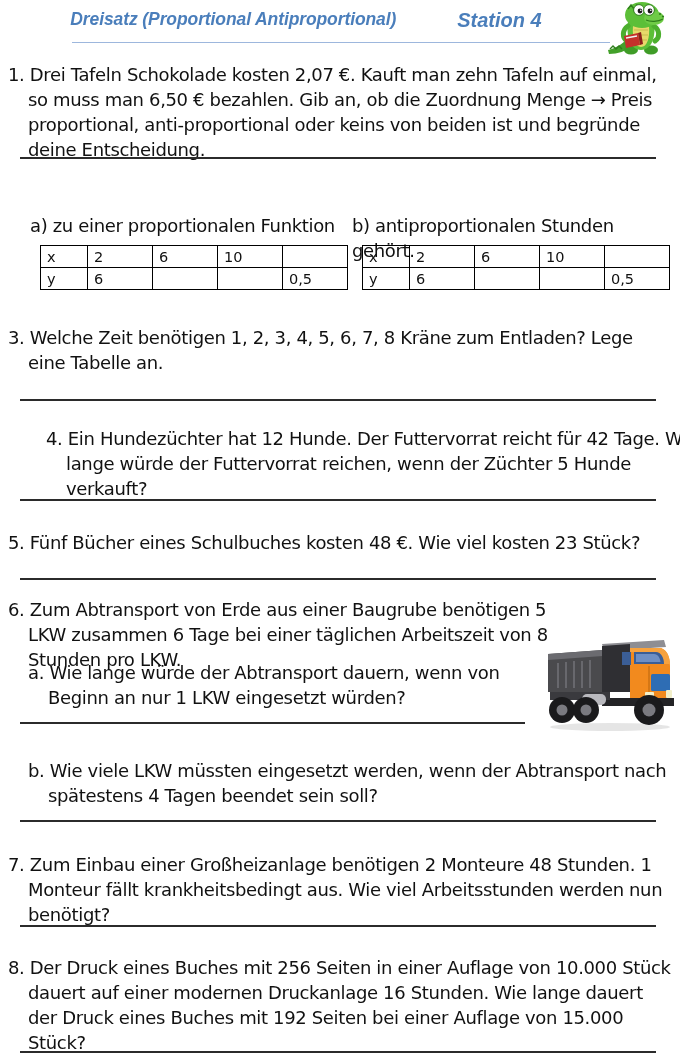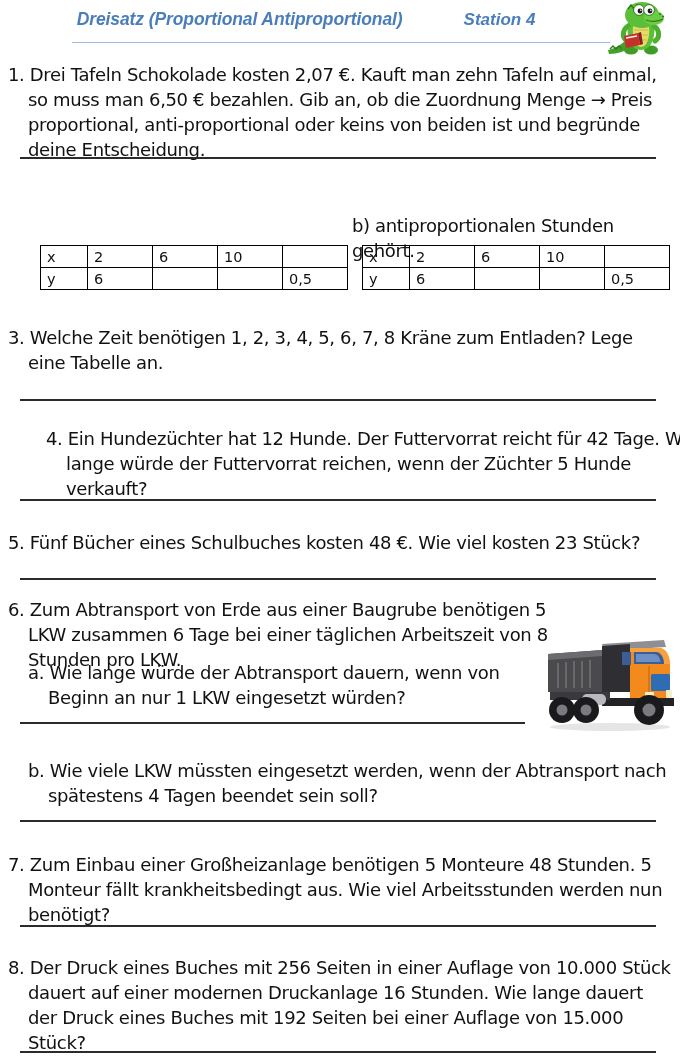--- a/index.html
+++ b/index.html
@@ -26,38 +26,38 @@
   .header {
     position: relative;
     height: 54px;
   }
   .header-title-row {
     position: absolute;
     left: 0;
     top: 9px;
     width: 612px;
     display: flex;
-    align-items: center;
+    align-items: flex-start;
     justify-content: center;
     gap: 15px;
   }
   .header-title {
     font-family: "Liberation Sans", sans-serif;
     font-weight: bold;
     font-style: italic;
     font-size: 17.5px;
     color: #4a7ebb;
     letter-spacing: -0.1px;
     white-space: nowrap;
   }
   .header-station {
     font-family: "Liberation Sans", sans-serif;
     font-weight: bold;
     font-style: italic;
-    font-size: 17px;
+    font-size: 20px;
     color: #4a7ebb;
     white-space: nowrap;
     margin-left: 46px;
   }
   .header-rule {
     position: absolute;
     left: 72px;
     top: 42px;
     width: 538px;
     height: 1px;
@@ -182,20 +182,23 @@
         <circle cx="48.8" cy="10.2" r="0.8" fill="#FFFFFF"></circle>
       </svg>
     </div>
   </div>
 
   <div class="q" style="top:62px;">
     <div class="q-text q-body">1. Drei Tafeln Schokolade kosten 2,07 €. Kauft man zehn Tafeln auf einmal, so muss man 6,50 € bezahlen. Gib an, ob die Zuordnung Menge → Preis proportional, anti-proportional oder keins von beiden ist und begründe deine Entscheidung.</div>
   </div>
   <div class="ansline" style="left:20px; top:157px; width:636px;"></div>
 
+  <div class="q" style="top:213px; left:30px; width:320px;">
+    <div class="q-text">a) zu einer proportionalen Funktion</div>
+  </div>
   <div class="q" style="top:213px; left:352px; width:328px;">
     <div class="q-text">b) antiproportionalen Stunden gehört.</div>
   </div>
 
   <table class="wtable" style="left:40px; top:245px;">
     <tbody>
       <tr>
         <td class="c0">x</td>
         <td class="cx">2</td>
         <td class="cx">6</td>
@@ -302,21 +305,21 @@
       <circle cx="40" cy="80" r="13" fill="#1A1A1C"></circle>
       <circle cx="40" cy="80" r="5.5" fill="#7A7A80"></circle>
       <circle cx="103" cy="80" r="15" fill="#1A1A1C"></circle>
       <circle cx="103" cy="80" r="6.5" fill="#7A7A80"></circle>
 
       <ellipse cx="64" cy="97" rx="60" ry="4" fill="#000000" opacity="0.10"></ellipse>
     </svg>
   </div>
 
   <div class="q" style="top:852px;">
-    <div class="q-text q-body">7. Zum Einbau einer Großheizanlage benötigen 5 Monteure 48 Stunden. 5 Monteur fällt krankheitsbedingt aus. Wie viel Arbeitsstunden werden nun benötigt?</div>
+    <div class="q-text q-body">7. Zum Einbau einer Großheizanlage benötigen 2 Monteure 48 Stunden. 1 Monteur fällt krankheitsbedingt aus. Wie viel Arbeitsstunden werden nun benötigt?</div>
   </div>
   <div class="ansline" style="left:20px; top:925px; width:636px;"></div>
 
   <div class="q" style="top:955px;">
     <div class="q-text q-body">8. Der Druck eines Buches mit 256 Seiten in einer Auflage von 10.000 Stück dauert auf einer modernen Druckanlage 16 Stunden. Wie lange dauert der Druck eines Buches mit 192 Seiten bei einer Auflage von 15.000 Stück?</div>
   </div>
   <div class="ansline" style="left:20px; top:1051px; width:636px;"></div>
 
 </div>
 

